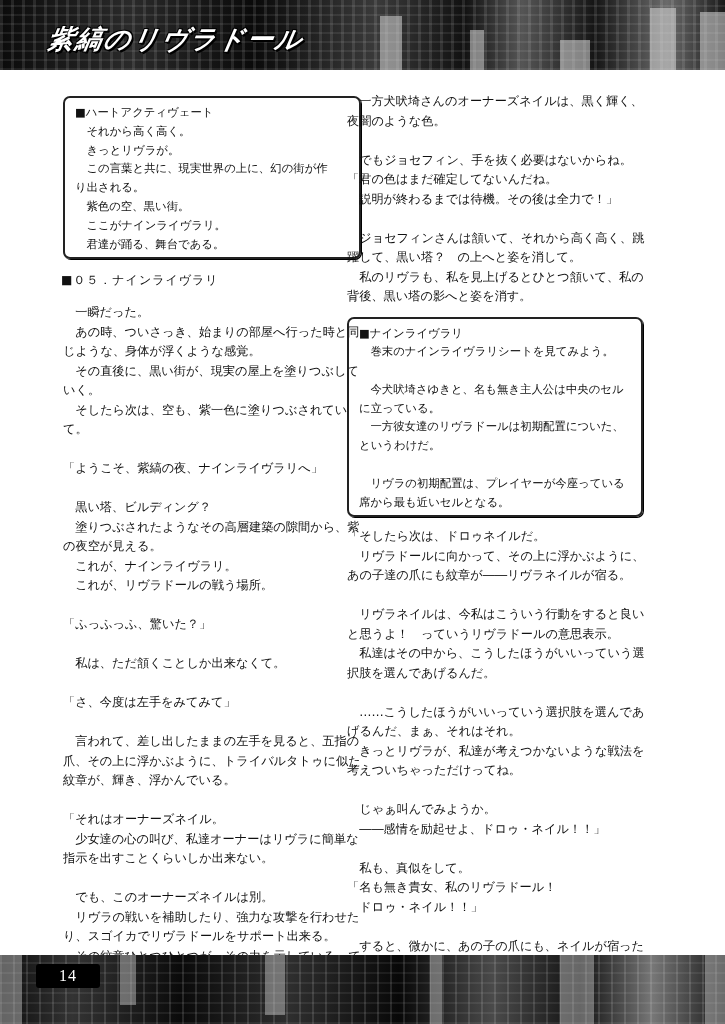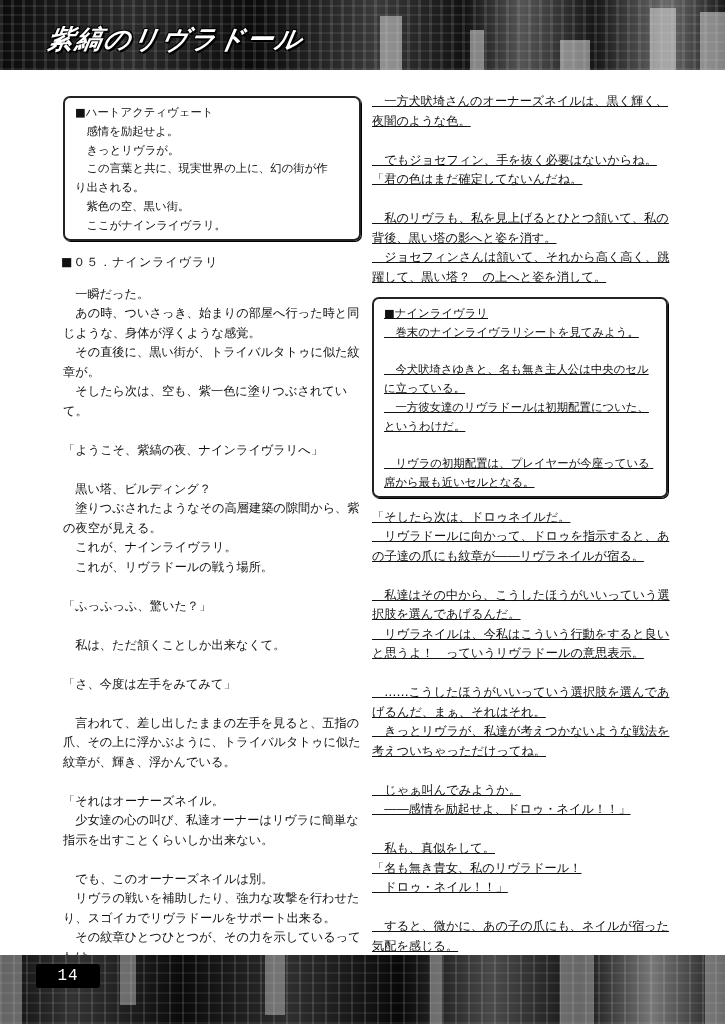--- a/index.html
+++ b/index.html
@@ -31,27 +31,27 @@
     background:
       repeating-linear-gradient(90deg, rgba(255,255,255,0.12) 0 2px, transparent 2px 13px),
       repeating-linear-gradient(0deg, rgba(255,255,255,0.07) 0 2px, transparent 2px 10px),
       linear-gradient(90deg, #0d0d0d 0%, #333 10%, #0a0a0a 25%, #2e2e2e 40%, #080808 55%, #4a4a4a 68%, #121212 80%, #777 90%, #1a1a1a 100%);
     overflow: hidden;
   }
   .footer-band .bldg { position: absolute; top: 0; background: #cfcfcf; opacity: .45; }
   .page-number {
     position: absolute; left: 36px; top: 964px; width: 64px; height: 24px;
     background: #000; border-radius: 3px; color: #fff;
-    font-family: Liberation Mono, monospace; font-size: 16px;
+    font-family: Liberation Serif, serif; font-size: 16px;
     text-align: center; line-height: 24px; letter-spacing: 1px;
   }
   
   .col { position: absolute; top: 92px; width: 300px; font-size: 12.2px; line-height: 19.5px; }
   .col.left { left: 63px; }
-  .col.right { left: 372px; width: 298px; text-decoration: underline; }
+  .col.right { left: 347px; width: 298px; }
   .p { white-space: pre-wrap; margin: 0; }
   .blank { height: 19.5px; }
   
   .box {
     border: 2px solid #222; border-radius: 7px;
     box-shadow: 1px 1px 0 #000;
     padding: 5px 8px 4px 10px;
     font-family: "DejaVu Serif", serif; font-size: 11.4px; line-height: 18.8px;
     margin: 4px 2px 10px 0;
   }
@@ -70,33 +70,34 @@
   <div class="bldg" style="left:470px;width:14px;height:40px;"></div>
   <div class="bldg" style="left:560px;width:30px;height:30px;"></div>
   <div class="bldg" style="left:650px;width:26px;height:62px;"></div>
   <div class="bldg" style="left:700px;width:25px;height:58px;"></div>
   <div class="header-title">紫縞のリヴラドール</div>
 </div>
 
 <div class="col left">
   <div class="box">
     <div class="box-title">■ハートアクティヴェート</div>
-    <div class="line">　感情を励起せよ。</div>
+    <div class="line">　それから高く高く。</div>
     <div class="line">　きっとリヴラが。</div>
     <div class="line">　この言葉と共に、現実世界の上に、幻の街が作</div>
     <div class="line">り出される。</div>
     <div class="line">　紫色の空、黒い街。</div>
     <div class="line">　ここがナインライヴラリ。</div>
+    <div class="line">　君達が踊る、舞台である。</div>
   </div>
 
   <div class="section-heading">■０５．ナインライヴラリ</div>
 
   <div class="p">　一瞬だった。</div>
   <div class="p">　あの時、ついさっき、始まりの部屋へ行った時と同じような、身体が浮くような感覚。</div>
-  <div class="p">　その直後に、黒い街が、トライバルタトゥに似た紋章が。</div>
+  <div class="p">　その直後に、黒い街が、現実の屋上を塗りつぶしていく。</div>
   <div class="p">　そしたら次は、空も、紫一色に塗りつぶされていて。</div>
   <div class="blank"></div>
   <div class="p">「ようこそ、紫縞の夜、ナインライヴラリへ」</div>
   <div class="blank"></div>
   <div class="p">　黒い塔、ビルディング？</div>
   <div class="p">　塗りつぶされたようなその高層建築の隙間から、紫の夜空が見える。</div>
   <div class="p">　これが、ナインライヴラリ。</div>
   <div class="p">　これが、リヴラドールの戦う場所。</div>
   <div class="blank"></div>
   <div class="p">「ふっふっふ、驚いた？」</div>
@@ -116,39 +117,40 @@
   <div class="blank"></div>
   <div class="p">　オーナーズネイル。</div>
   <div class="p">　私のそれは何色でもない、硝子色のようなもの。</div>
 </div>
 
 <div class="col right">
   <div class="p">　一方犬吠埼さんのオーナーズネイルは、黒く輝く、夜闇のような色。</div>
   <div class="blank"></div>
   <div class="p">　でもジョセフィン、手を抜く必要はないからね。</div>
   <div class="p">「君の色はまだ確定してないんだね。</div>
+  <div class="p">　説明が終わるまでは待機。その後は全力で！」</div>
   <div class="blank"></div>
+  <div class="p">　ジョセフィンさんは頷いて、それから高く高く、跳躍して、黒い塔？　の上へと姿を消して。</div>
   <div class="p">　私のリヴラも、私を見上げるとひとつ頷いて、私の背後、黒い塔の影へと姿を消す。</div>
-  <div class="p">　ジョセフィンさんは頷いて、それから高く高く、跳躍して、黒い塔？　の上へと姿を消して。</div>
 
   <div class="box" style="margin-top:10px;">
     <div class="box-title">■ナインライヴラリ</div>
     <div class="line">　巻末のナインライヴラリシートを見てみよう。</div>
     <div class="blank"></div>
     <div class="line">　今犬吠埼さゆきと、名も無き主人公は中央のセルに立っている。</div>
     <div class="line">　一方彼女達のリヴラドールは初期配置についた、というわけだ。</div>
     <div class="blank"></div>
     <div class="line">　リヴラの初期配置は、プレイヤーが今座っている 席から最も近いセルとなる。</div>
   </div>
 
   <div class="p">「そしたら次は、ドロゥネイルだ。</div>
-  <div class="p">　リヴラドールに向かって、ドロゥを指示すると、あの子達の爪にも紋章が――リヴラネイルが宿る。</div>
+  <div class="p">　リヴラドールに向かって、その上に浮かぶように、あの子達の爪にも紋章が――リヴラネイルが宿る。</div>
   <div class="blank"></div>
+  <div class="p">　リヴラネイルは、今私はこういう行動をすると良いと思うよ！　っていうリヴラドールの意思表示。</div>
   <div class="p">　私達はその中から、こうしたほうがいいっていう選択肢を選んであげるんだ。</div>
-  <div class="p">　リヴラネイルは、今私はこういう行動をすると良いと思うよ！　っていうリヴラドールの意思表示。</div>
   <div class="blank"></div>
   <div class="p">　……こうしたほうがいいっていう選択肢を選んであげるんだ、まぁ、それはそれ。</div>
   <div class="p">　きっとリヴラが、私達が考えつかないような戦法を考えついちゃっただけってね。</div>
   <div class="blank"></div>
   <div class="p">　じゃぁ叫んでみようか。</div>
   <div class="p">　――感情を励起せよ、ドロゥ・ネイル！！」</div>
   <div class="blank"></div>
   <div class="p">　私も、真似をして。</div>
   <div class="p">「名も無き貴女、私のリヴラドール！</div>
   <div class="p">　ドロゥ・ネイル！！」</div>

